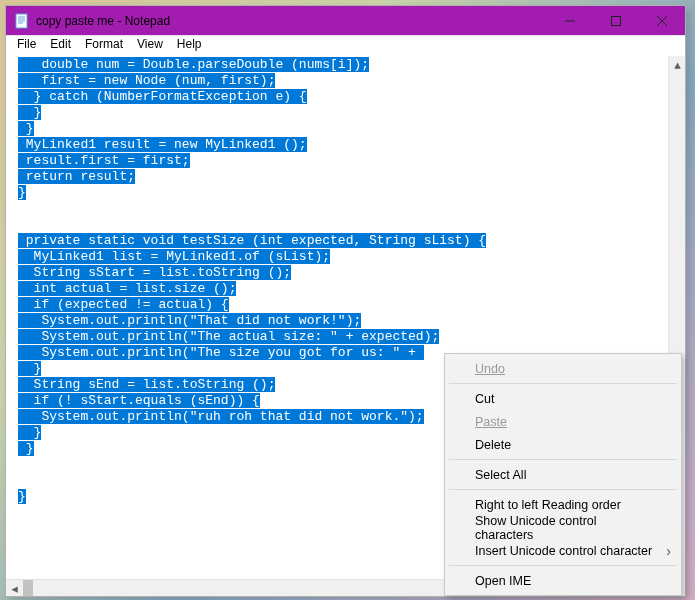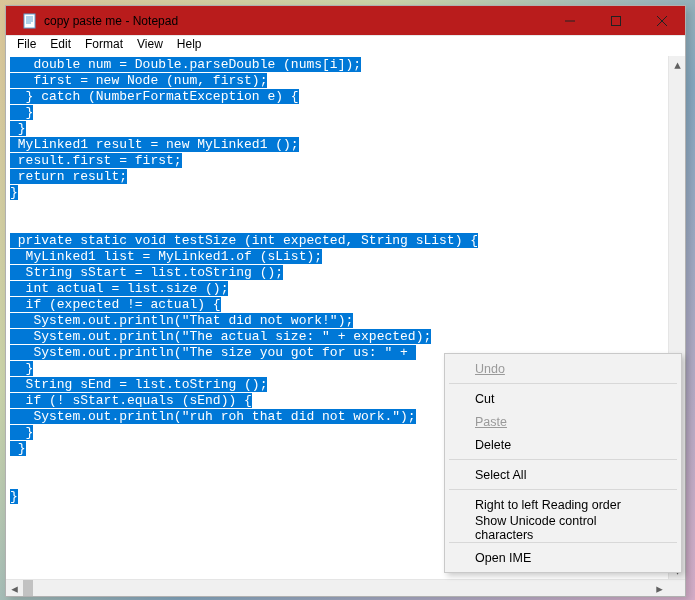--- a/index.html
+++ b/index.html
@@ -1,31 +1,31 @@
 <!DOCTYPE html>
 <html><head>
   <meta charset="utf-8">
   <style>
     * { margin:0; padding:0; box-sizing:border-box; }
     html,body { width:695px; height:600px; font-family:"Segoe UI",Tahoma,sans-serif; font-size:13px;
       background:linear-gradient(135deg,#d9c497 0,#c9d2a8 30%,#86a8c0 60%,#d6aec9 100%); overflow:hidden; }
     .window { position:relative; width:681px; height:592px; margin:5px 0 0 5px; background:#fff;
       border:1px solid #b0b0b0; box-shadow:4px 4px 8px rgba(0,0,0,.15); display:flex; flex-direction:column; }
-    .titlebar { height:30px; display:flex; align-items:center; padding-left:16px; background:#b91c1c;
+    .titlebar { height:30px; display:flex; align-items:center; padding-left:8px; background:#a21caf;
       border-bottom:1px solid #e8e8e8; }
     .titlebar-icon { width:16px; height:16px; margin-right:6px; }
     .title-text { flex:1; font-size:12px; color:#000; }
     .win-controls { display:flex; height:100%; }
     .win-btn { width:46px; height:100%; display:flex; align-items:center; justify-content:center;
       background:transparent; border:none; }
     .win-btn svg { stroke:#222; stroke-width:1; fill:none; }
     .menubar { height:20px; display:flex; align-items:flex-start; padding:0 4px; background:#fff; font-size:12px; }
     .menubar span { padding:1px 7px; color:#000; }
     .editor-wrap { flex:1; position:relative; display:flex; }
-    .editor { flex:1; padding:1px 4px 0 4px; font-family:Consolas,"Courier New",monospace; font-size:13px;
+    .editor { flex:1; padding:1px 4px 0 12px; font-family:Consolas,"Courier New",monospace; font-size:13px;
       line-height:16px; white-space:pre; overflow:hidden; position:relative; }
     .editor .s { background:#0078d7; color:#fff; }
     .vscroll { width:17px; background:#f0f0f0; border-left:1px solid #e5e5e5; position:relative; }
     .vscroll .arrow { width:17px; height:17px; display:flex; align-items:center; justify-content:center;
       position:absolute; left:0; color:#606060; }
     .vscroll .arrow.up { top:0; } .vscroll .arrow.down { bottom:0; }
     .hscroll { height:17px; background:#f0f0f0; border-top:1px solid #e5e5e5; display:flex;
       align-items:center; position:relative; }
     .hscroll .arrow { width:17px; height:17px; display:flex; align-items:center; justify-content:center; color:#606060;}
     .hscroll .track { flex:1; position:relative; height:100%; }
@@ -122,16 +122,17 @@
   <div class="mi disabled">Undo</div>
   <div class="sep"></div>
   <div class="mi">Cut</div>
   <div class="mi disabled">Paste</div>
   <div class="mi">Delete</div>
   <div class="sep"></div>
   <div class="mi">Select All</div>
   <div class="sep"></div>
   <div class="mi">Right to left Reading order</div>
   <div class="mi">Show Unicode control characters</div>
+  <div class="mi sub">Insert Unicode control character</div>
   <div class="sep"></div>
   <div class="mi">Open IME</div>
 
 </div>
 
 </body></html>

